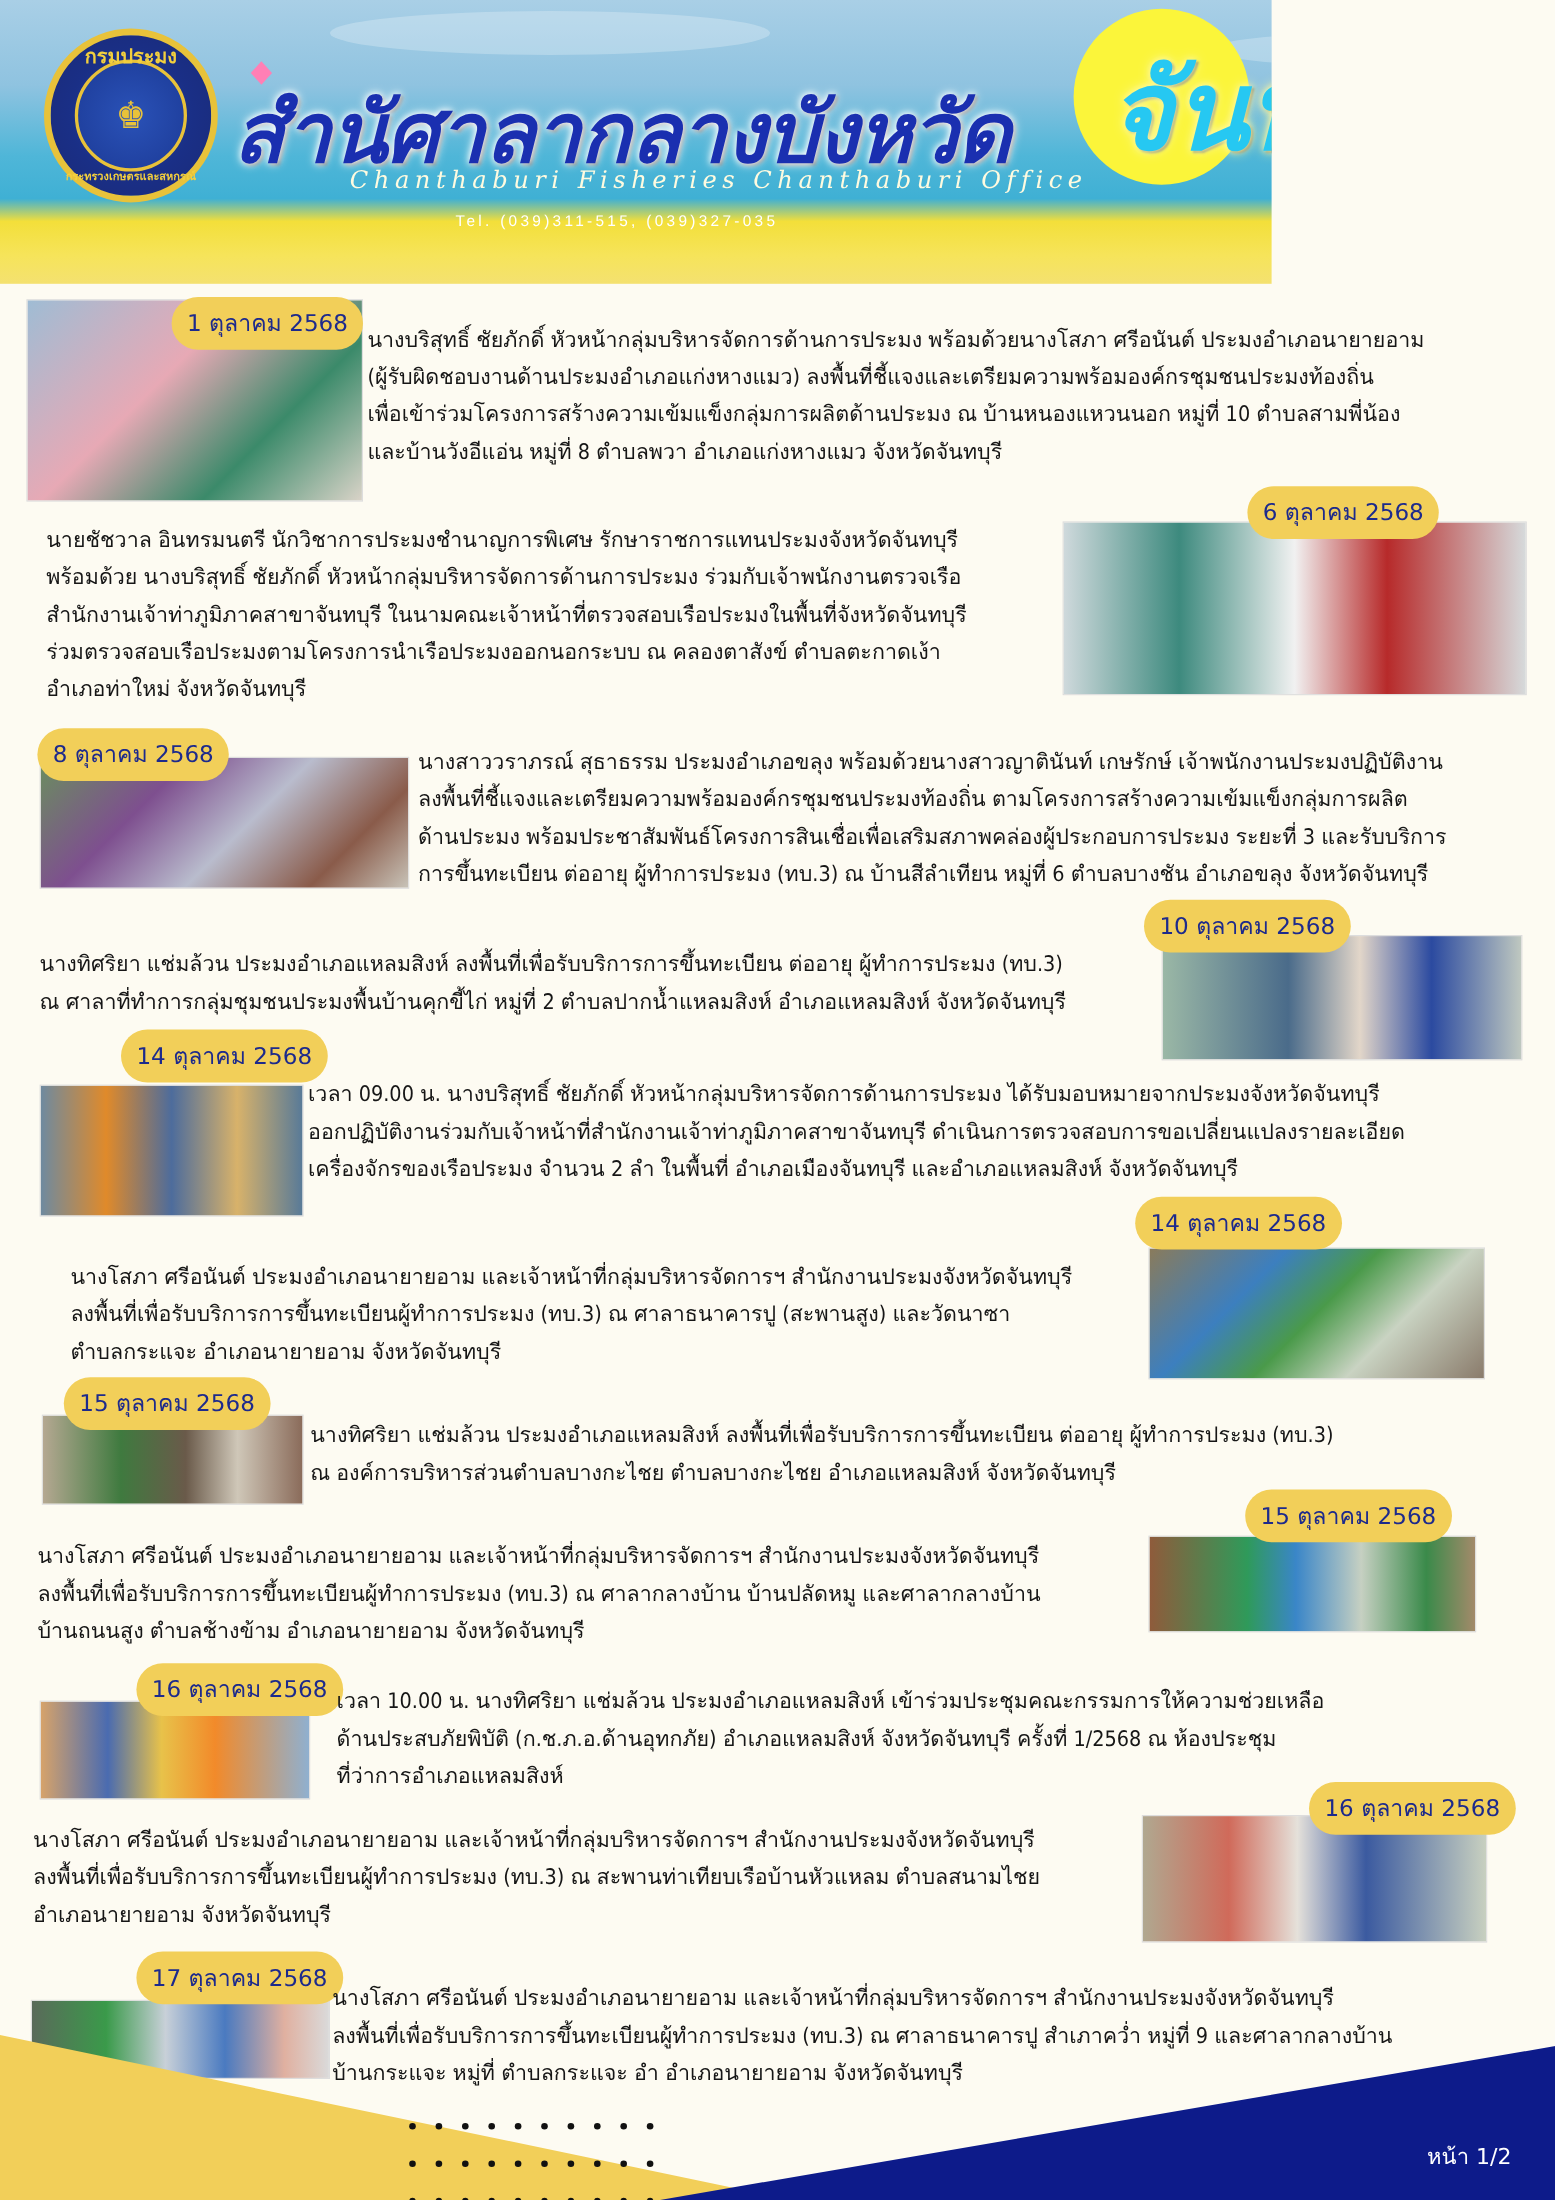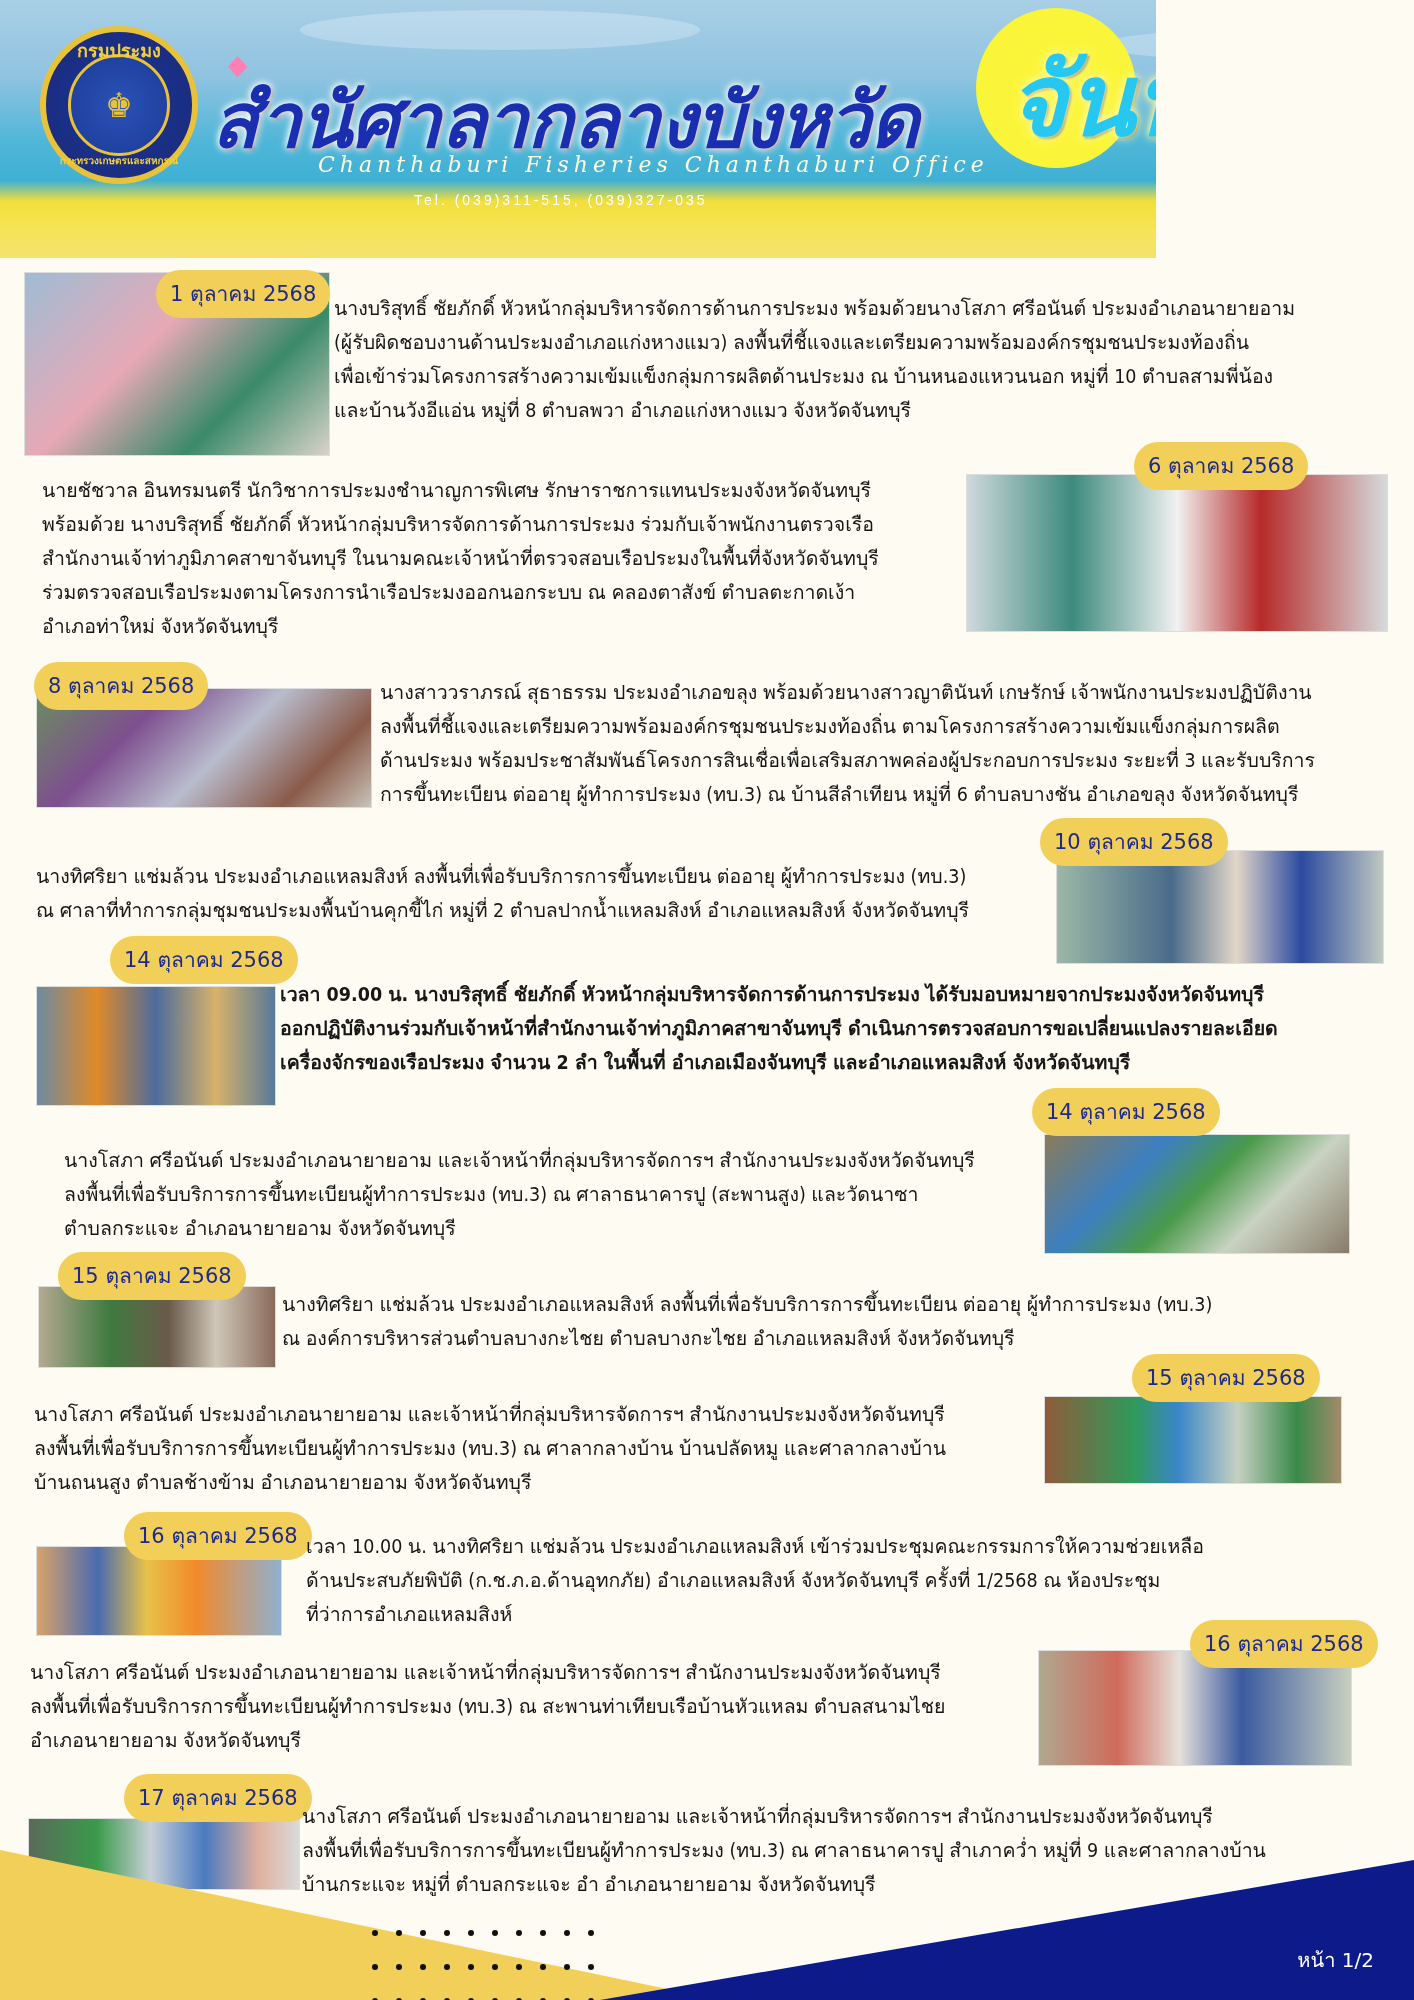--- a/index.html
+++ b/index.html
@@ -132,21 +132,21 @@
 ด้านประมง  พร้อมประชาสัมพันธ์โครงการสินเชื่อเพื่อเสริมสภาพคล่องผู้ประกอบการประมง ระยะที่ 3 และรับบริการ
 การขึ้นทะเบียน ต่ออายุ ผู้ทำการประมง (ทบ.3) ณ บ้านสีลำเทียน  หมู่ที่ 6  ตำบลบางชัน  อำเภอขลุง  จังหวัดจันทบุรี</div>
 
 <div class="text" style="left:36px;top:860px;">นางทิศริยา แช่มล้วน  ประมงอำเภอแหลมสิงห์  ลงพื้นที่เพื่อรับบริการการขึ้นทะเบียน ต่ออายุ ผู้ทำการประมง (ทบ.3)
 ณ  ศาลาที่ทำการกลุ่มชุมชนประมงพื้นบ้านคุกขี้ไก่ หมู่ที่ 2  ตำบลปากน้ำแหลมสิงห์  อำเภอแหลมสิงห์ จังหวัดจันทบุรี</div>
 <div class="photo" style="left:1056px;top:850px;width:326px;height:112px;background:linear-gradient(90deg,#9bb8a6 0%,#4a6b8a 35%,#e2d6c9 55%,#2b4aa0 75%,#bfc8c0 100%);"></div>
 <div class="badge" style="left:1040px;top:818px;">10 ตุลาคม 2568</div>
 
 <div class="photo" style="left:36px;top:986px;width:238px;height:118px;background:linear-gradient(90deg,#6e8aa0 0%,#e08a2a 25%,#4d6c9c 50%,#d8b26a 75%,#587a98 100%);"></div>
 <div class="badge" style="left:110px;top:936px;">14 ตุลาคม 2568</div>
-<div class="text" style="left:280px;top:978px;font-weight:bold;">เวลา 09.00 น. นางบริสุทธิ์  ชัยภักดิ์ หัวหน้ากลุ่มบริหารจัดการด้านการประมง ได้รับมอบหมายจากประมงจังหวัดจันทบุรี
+<div class="text" style="left:280px;top:978px;">เวลา 09.00 น. นางบริสุทธิ์  ชัยภักดิ์ หัวหน้ากลุ่มบริหารจัดการด้านการประมง ได้รับมอบหมายจากประมงจังหวัดจันทบุรี
 ออกปฏิบัติงานร่วมกับเจ้าหน้าที่สำนักงานเจ้าท่าภูมิภาคสาขาจันทบุรี ดำเนินการตรวจสอบการขอเปลี่ยนแปลงรายละเอียด
 เครื่องจักรของเรือประมง จำนวน 2  ลำ ในพื้นที่ อำเภอเมืองจันทบุรี และอำเภอแหลมสิงห์  จังหวัดจันทบุรี</div>
 
 <div class="text" style="left:64px;top:1144px;">นางโสภา ศรีอนันต์ ประมงอำเภอนายายอาม และเจ้าหน้าที่กลุ่มบริหารจัดการฯ สำนักงานประมงจังหวัดจันทบุรี
 ลงพื้นที่เพื่อรับบริการการขึ้นทะเบียนผู้ทำการประมง (ทบ.3)  ณ  ศาลาธนาคารปู (สะพานสูง) และวัดนาซา
 ตำบลกระแจะ อำเภอนายายอาม จังหวัดจันทบุรี</div>
 <div class="photo" style="left:1044px;top:1134px;width:304px;height:118px;background:linear-gradient(135deg,#8a7b5b 0%,#3c7fbf 30%,#4a9a4a 50%,#c9d3c2 70%,#8a7b6b 100%);"></div>
 <div class="badge" style="left:1032px;top:1088px;">14 ตุลาคม 2568</div>
 
 <div class="photo" style="left:38px;top:1286px;width:236px;height:80px;background:linear-gradient(90deg,#b5a892 0%,#3f7a3f 30%,#6a5a4a 55%,#cfc7b8 75%,#8a6b5a 100%);"></div>

